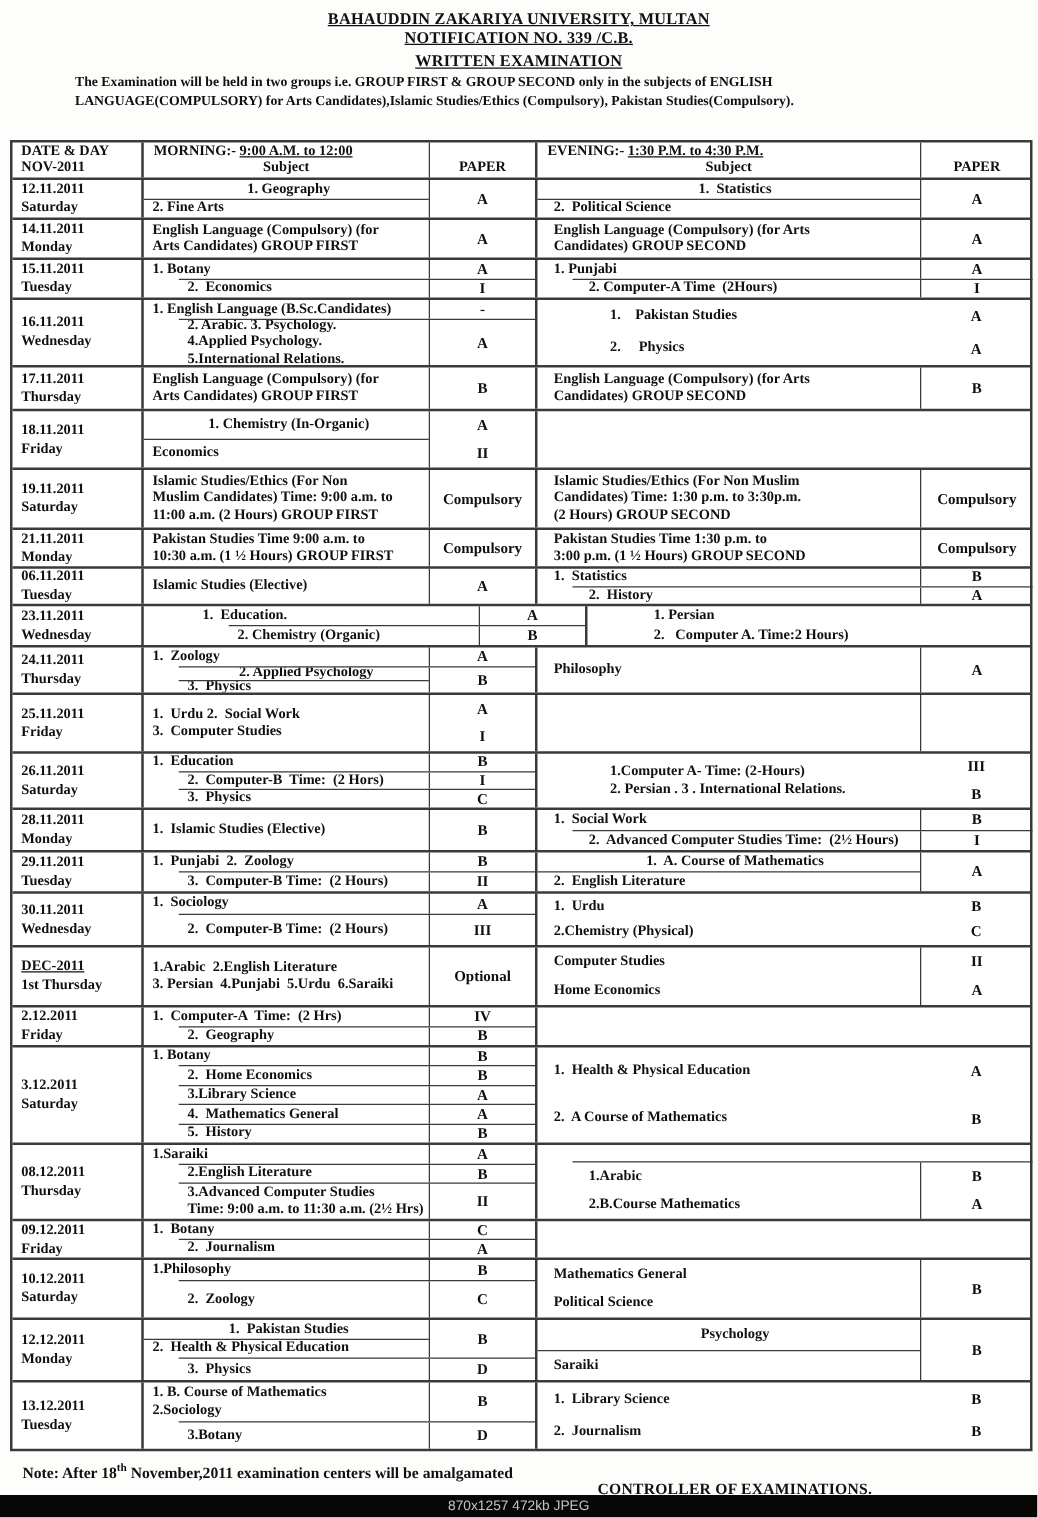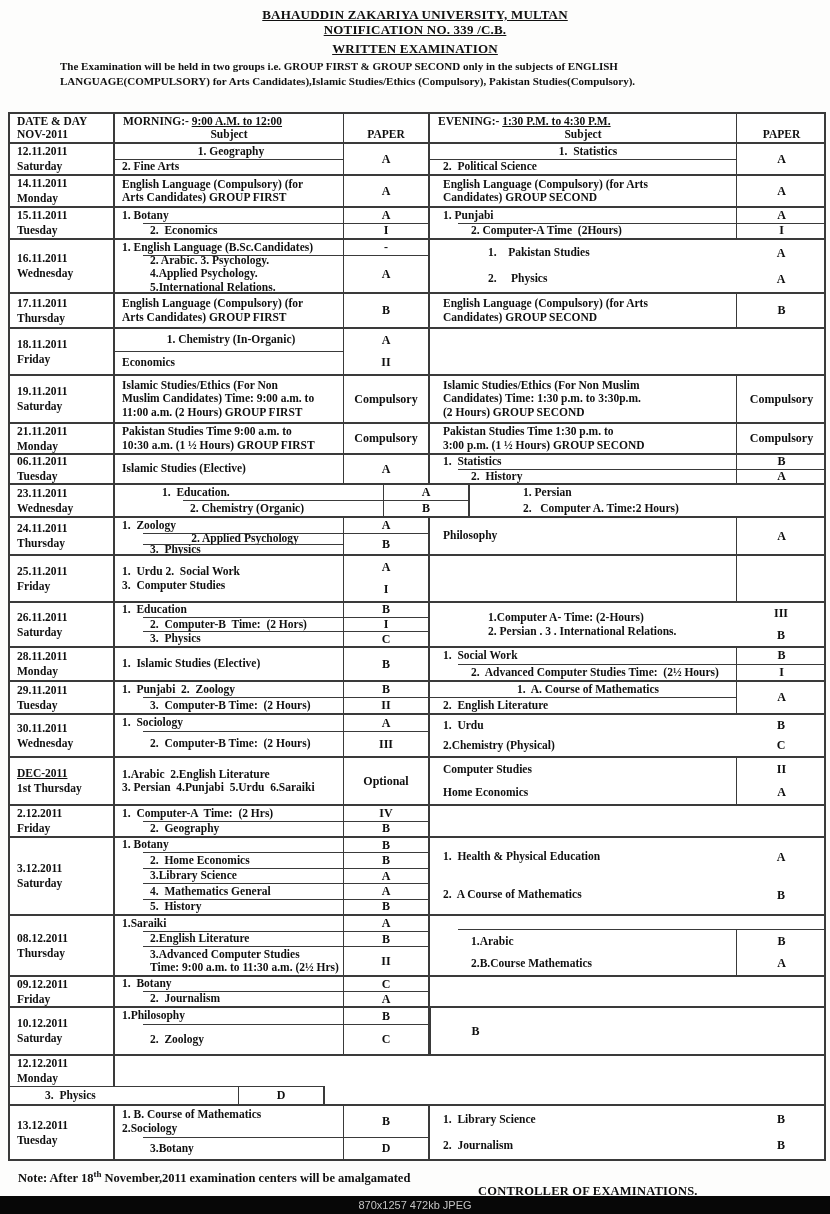--- a/index.html
+++ b/index.html
@@ -757,25 +757,29 @@
         </div>
         <div class="grp grp-sep">
           <div class="gsub">
             <div class="cell">2.  Zoology</div>
           </div>
           <div class="gpap pdiv" style="width: 85px;">C</div>
         </div>
       </div>
       <div class="half half-e">
         <div class="grp">
+          <div class="gsub">
+            <div class="cell">Mathematics General</div>
+            <div class="cell">Political Science</div>
+          </div>
           <div class="gpap pdiv" style="width: 90px;">B</div>
         </div>
       </div>
     </div>
-    <div class="trow" style="height: 50px; flex-direction: column;">
+    <div class="trow" style="height: 50px;">
       <div class="dcell">
         <div>12.12.2011</div>
         <div>Monday</div>
       </div>
       <div class="half half-m">
         <div class="grp">
           <div class="gsub">
             <div class="cell cb">1.  Pakistan Studies</div>
             <div class="cell">2.  Health &amp; Physical Education</div>
           </div>

